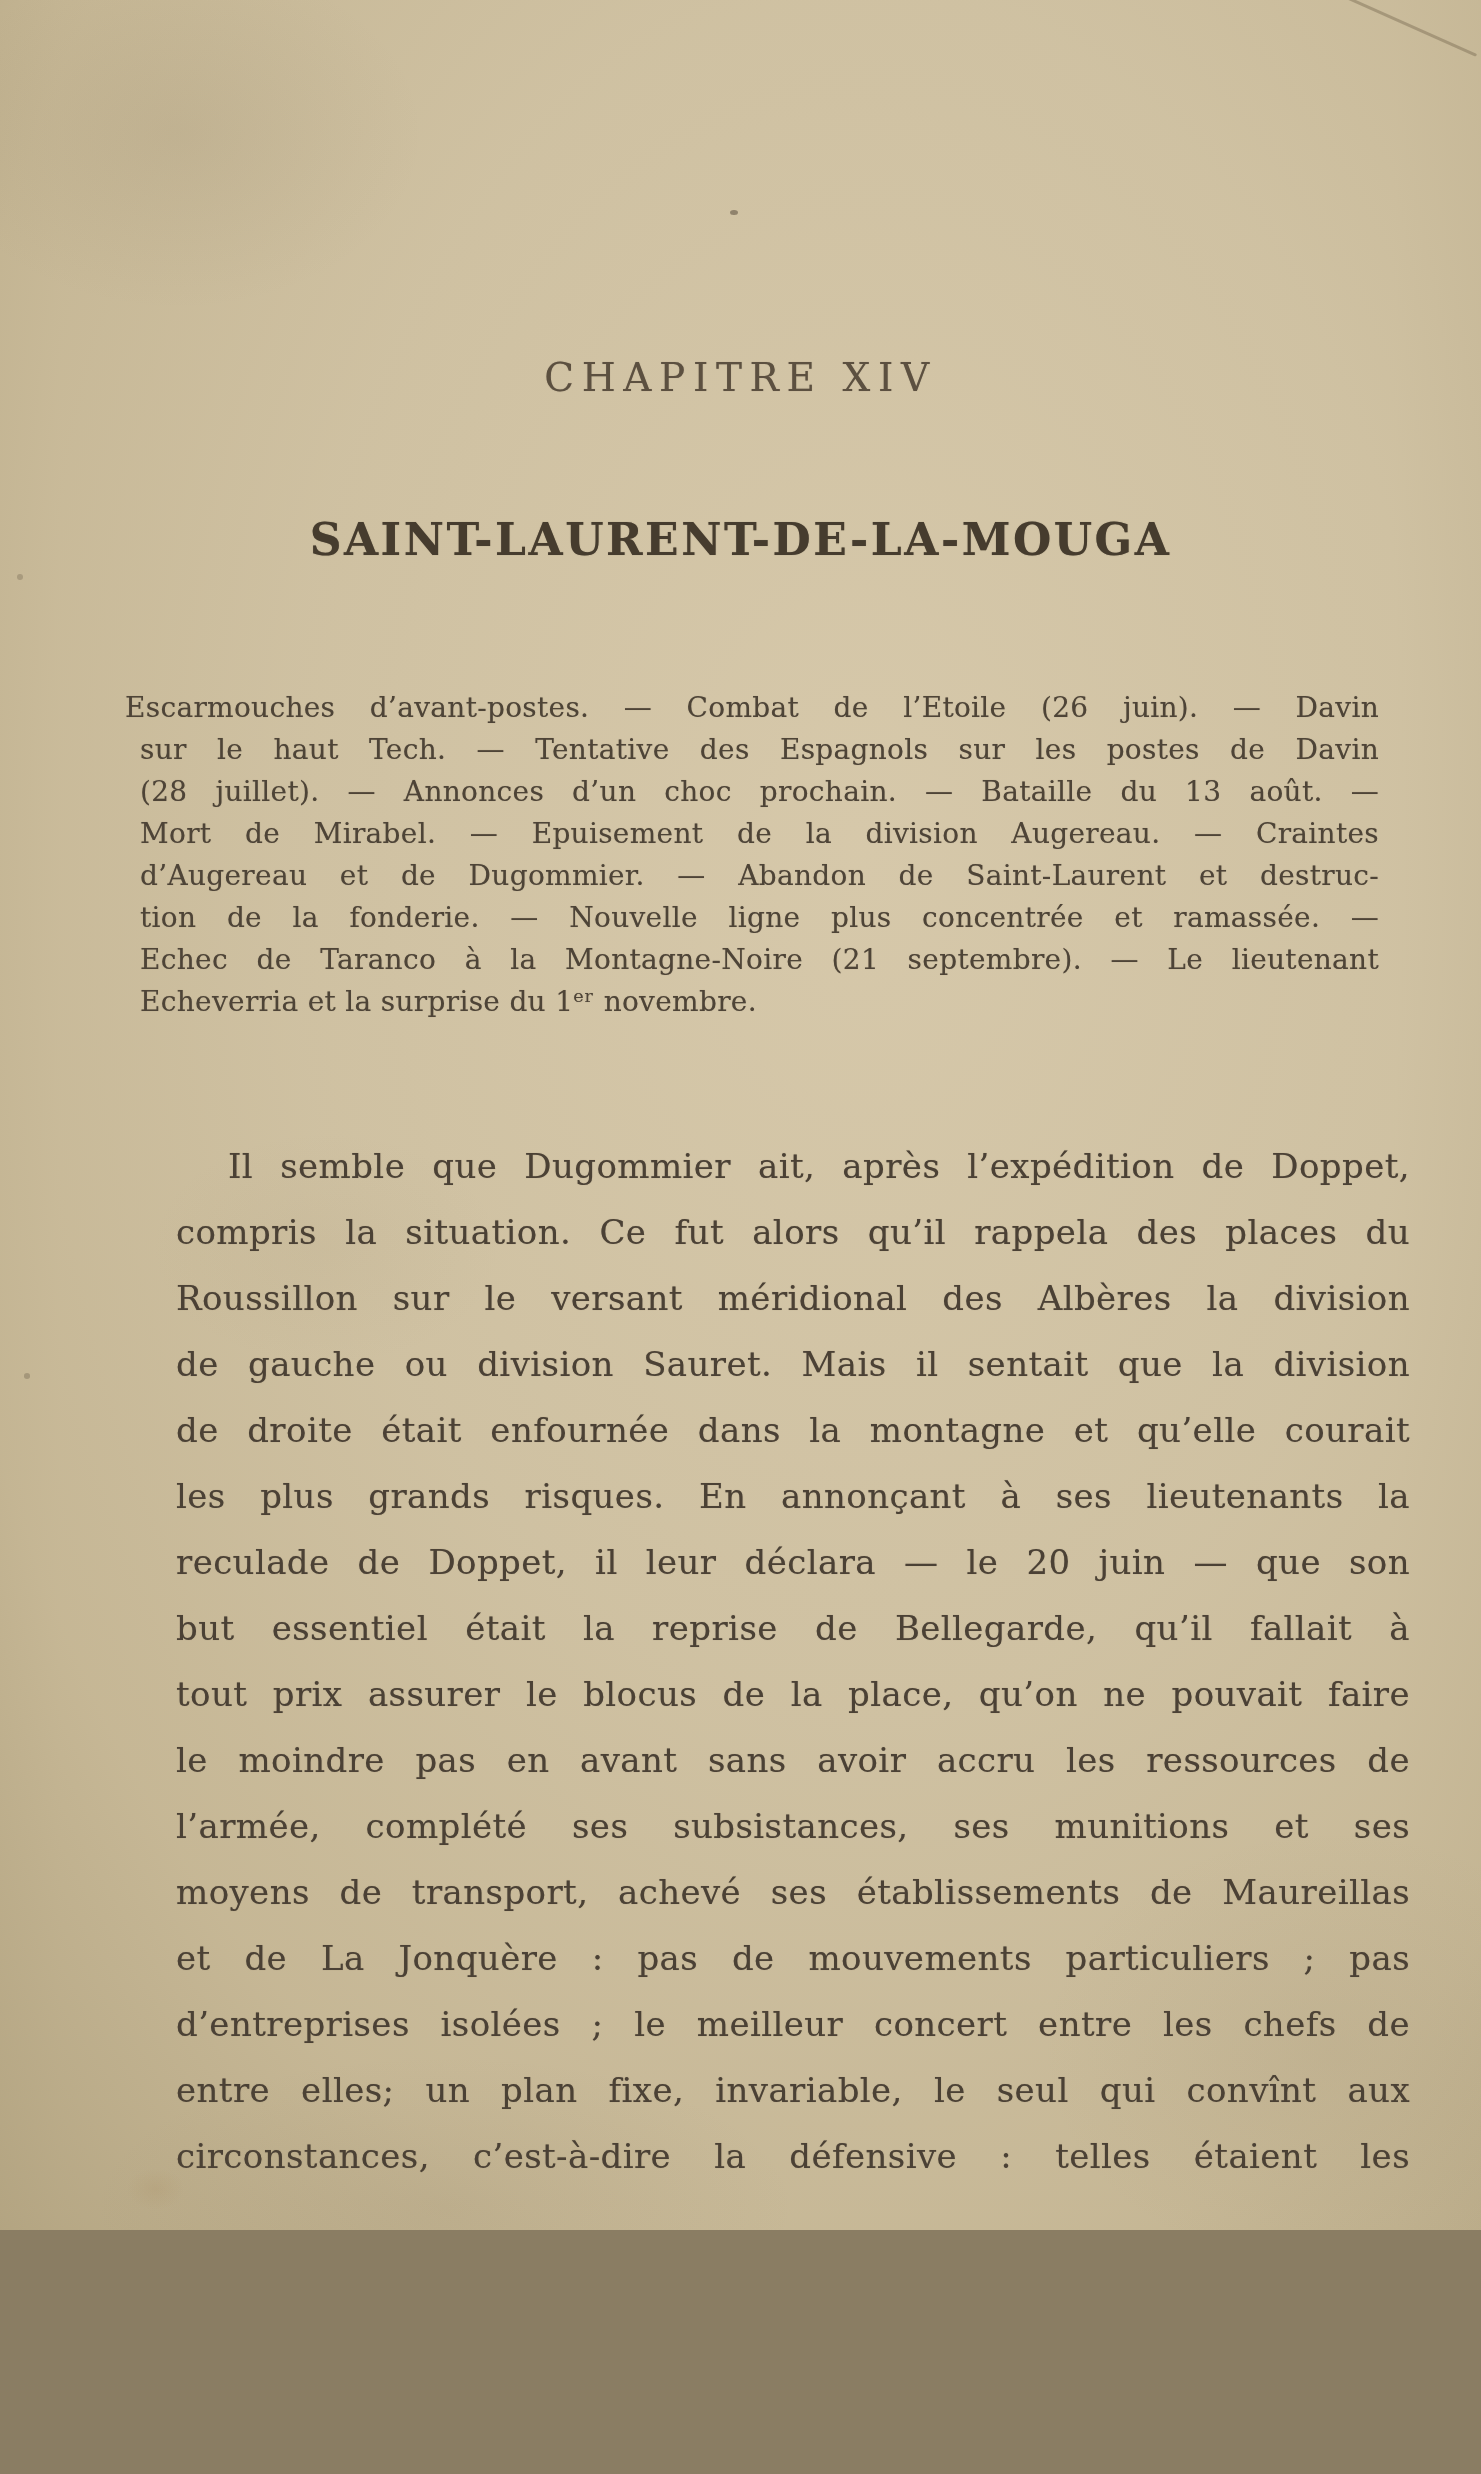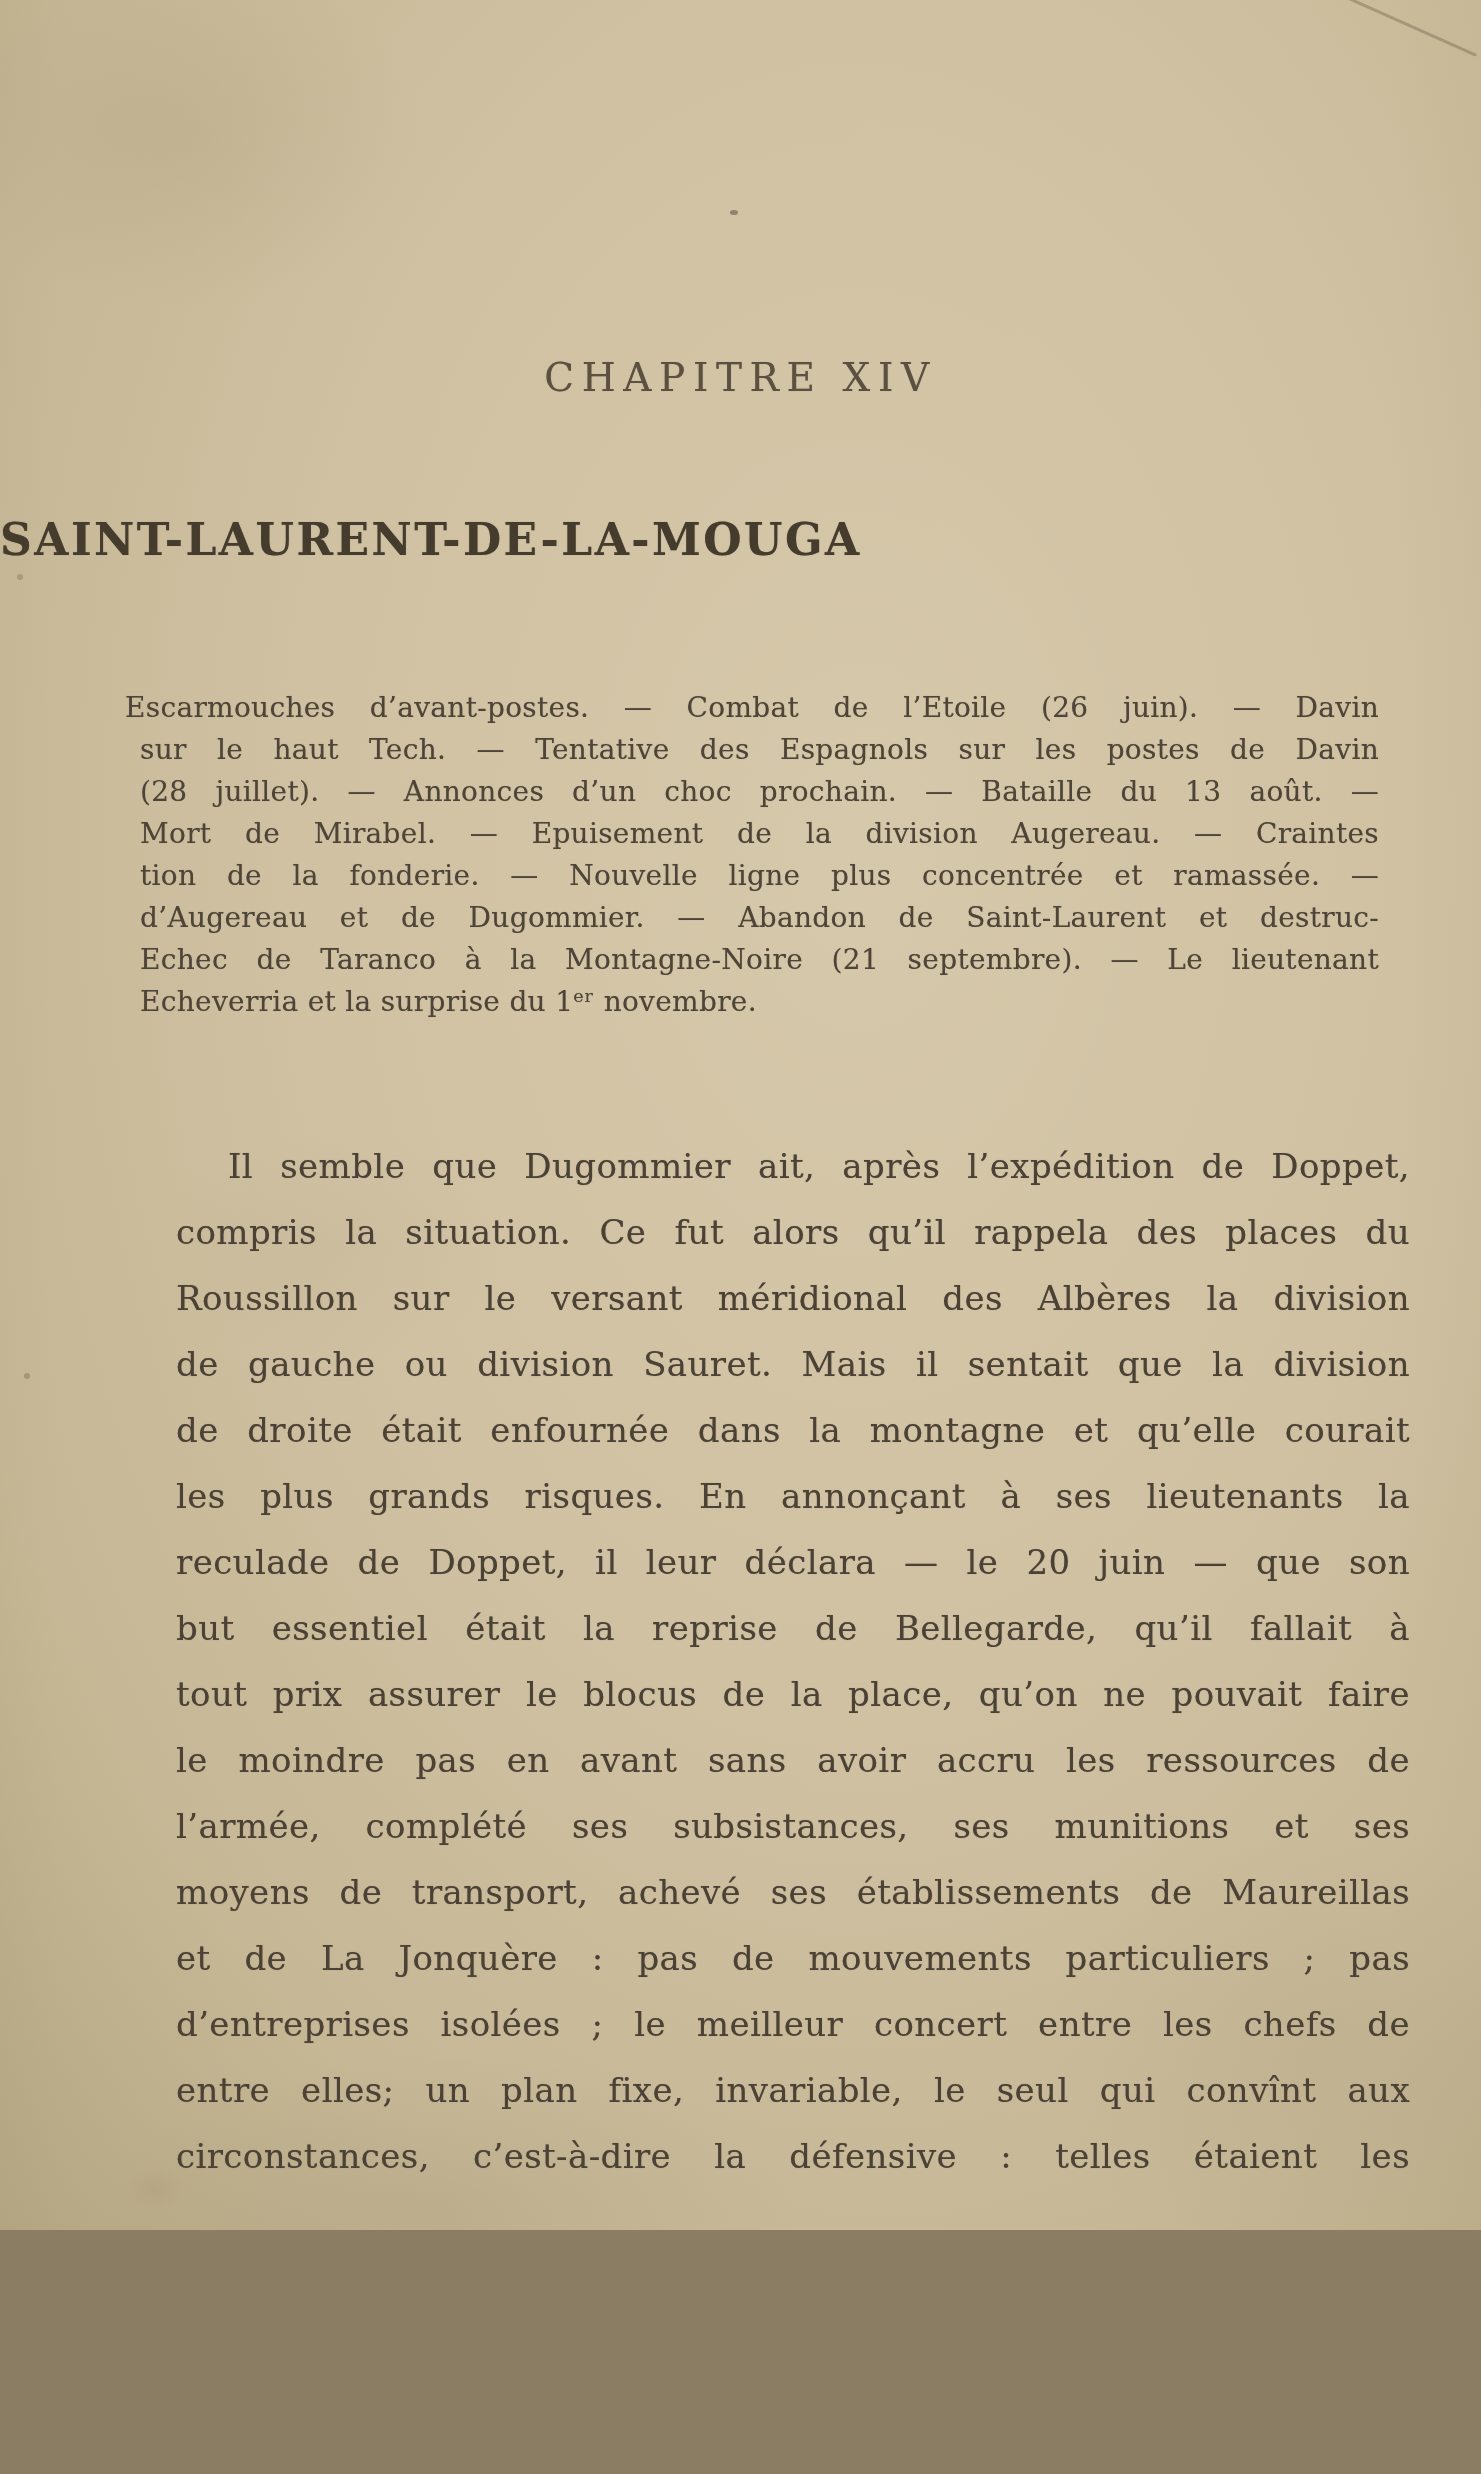--- a/index.html
+++ b/index.html
@@ -47,21 +47,21 @@
     letter-spacing: 7.6px;
     color: #5c5040;
     text-shadow: 0 0 0.8px rgba(92,80,64,0.45);
   }
   .page-title {
     position: absolute;
     top: 514px;
     left: 0;
     width: 100%;
     margin: 0;
-    text-align: left;
+    text-align: center;
     font-size: 44px;
     font-weight: 700;
     letter-spacing: 2.5px;
     color: #463c2e;
     text-shadow: 0 0 0.8px rgba(70,60,46,0.5);
   }
   .summary {
     position: absolute;
     top: 687px;
     left: 125px;
@@ -141,22 +141,22 @@
 
   <h1 class="chapter-heading">CHAPITRE XIV</h1>
 
   <h2 class="page-title">SAINT-LAURENT-DE-LA-MOUGA</h2>
 
   <div class="summary">
       <div class="summary-line">Escarmouches d’avant-postes. — Combat de l’Etoile (26 juin). — Davin</div>
       <div class="summary-line">sur le haut Tech. — Tentative des Espagnols sur les postes de Davin</div>
       <div class="summary-line">(28 juillet). — Annonces d’un choc prochain. — Bataille du 13 août. —</div>
       <div class="summary-line">Mort de Mirabel. — Epuisement de la division Augereau. — Craintes</div>
+      <div class="summary-line">d’Augereau et de Dugommier. — Abandon de Saint-Laurent et destruc-</div>
       <div class="summary-line">tion de la fonderie. — Nouvelle ligne plus concentrée et ramassée. —</div>
-      <div class="summary-line">d’Augereau et de Dugommier. — Abandon de Saint-Laurent et destruc-</div>
       <div class="summary-line">Echec de Taranco à la Montagne-Noire (21 septembre). — Le lieutenant</div>
       <div class="summary-line">Echeverria et la surprise du 1ᵉʳ novembre.</div>
     </div>
 
   <div class="body-text">
       <div class="body-line">Il semble que Dugommier ait, après l’expédition de Doppet,</div>
       <div class="body-line">compris la situation. Ce fut alors qu’il rappela des places du</div>
       <div class="body-line">Roussillon sur le versant méridional des Albères la division</div>
       <div class="body-line">de gauche ou division Sauret. Mais il sentait que la division</div>
       <div class="body-line">de droite était enfournée dans la montagne et qu’elle courait</div>

